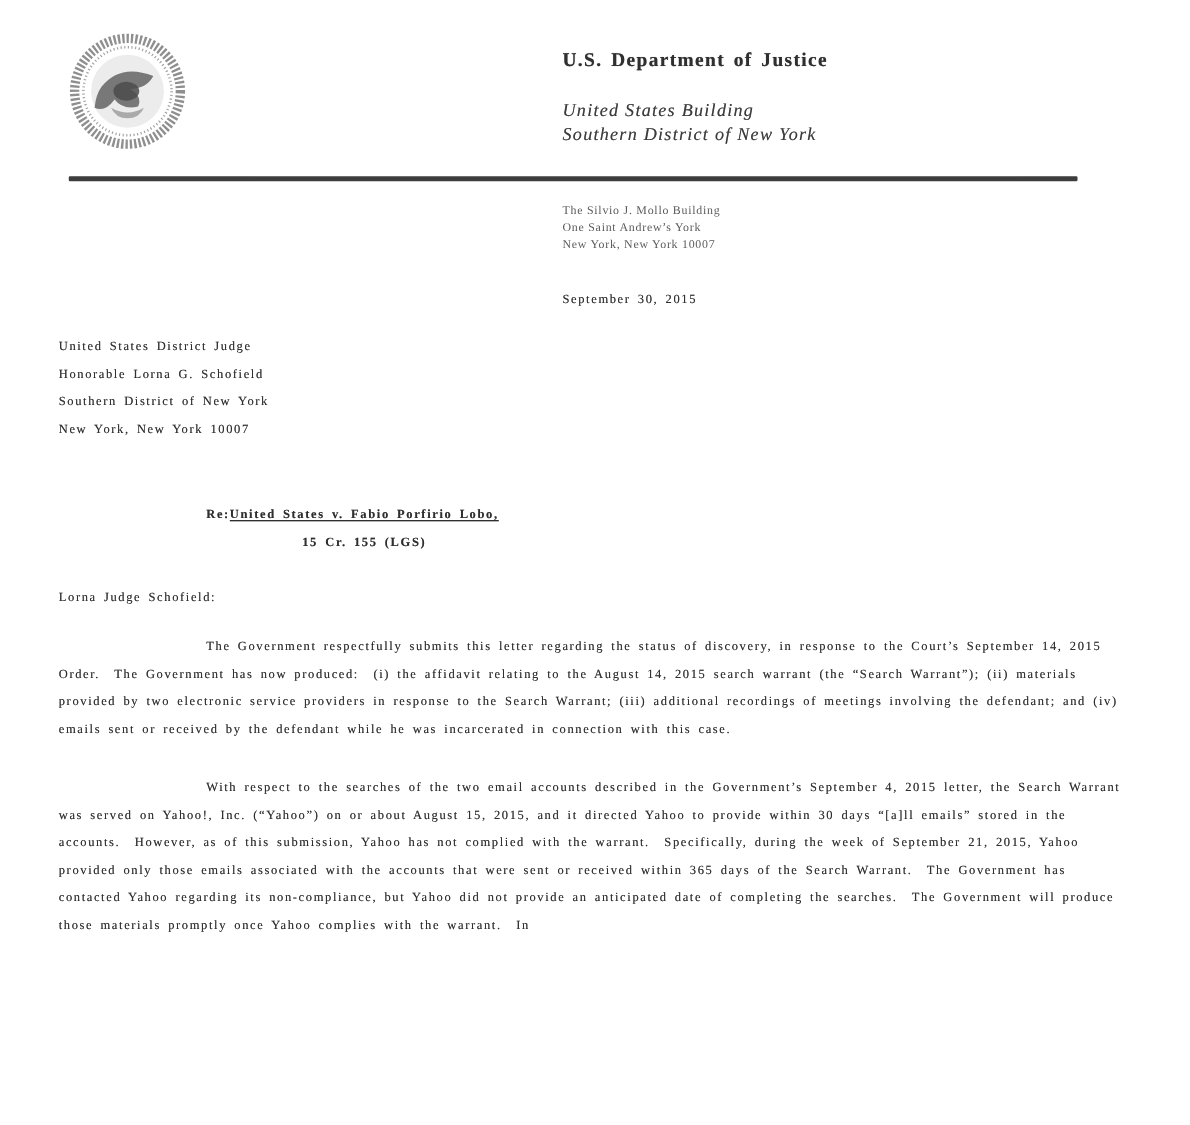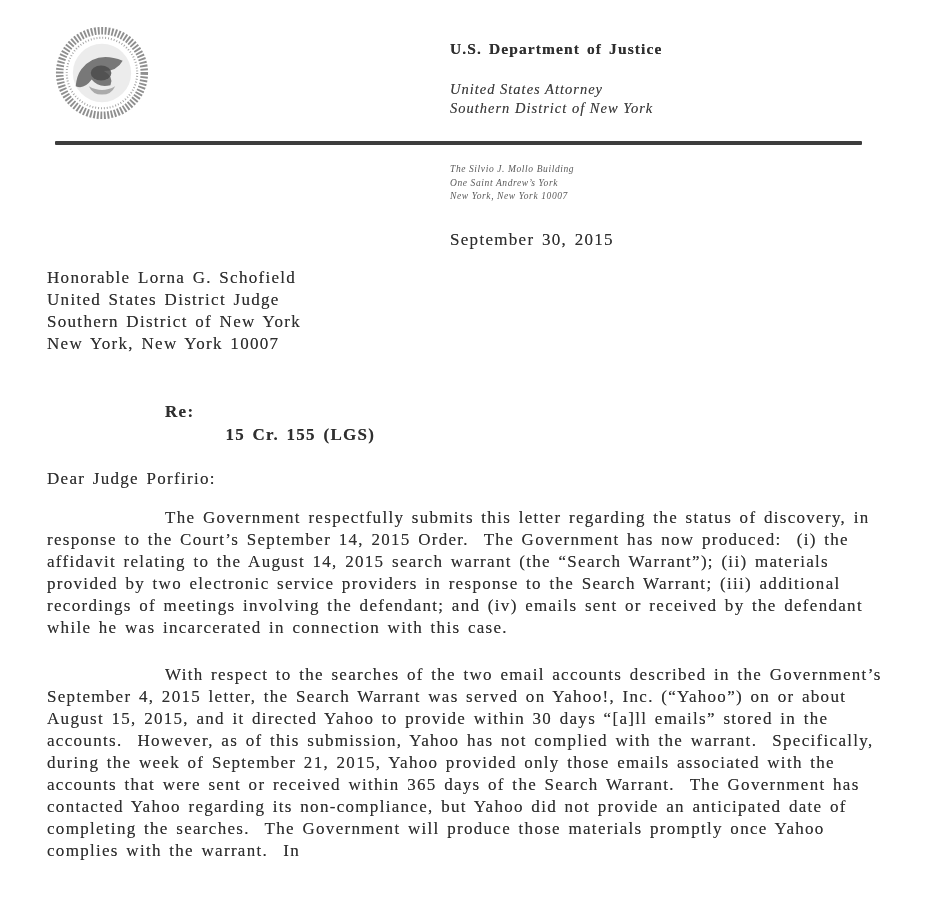--- a/index.html
+++ b/index.html
@@ -7,33 +7,33 @@
     position:relative;
     width:952px;height:900px;
     background:#ffffff;
     font-family:"Liberation Serif","DejaVu Serif",serif;
     color:#2f2f2f;
     overflow:hidden;
   }
   .txt{
     letter-spacing:1.3px;
     word-spacing:2px;
-    font-size:17px;
+    font-size:10px;
     line-height:22px;
     text-shadow:0 0 .5px rgba(40,40,40,.55);
   }
   .seal{position:absolute;left:55px;top:26px;width:94px;height:94px;}
   .agency{position:absolute;left:450px;top:40px;font-weight:bold;font-size:15.5px;letter-spacing:1.1px;word-spacing:2px;text-shadow:0 0 .6px rgba(0,0,0,.6);}
   .office{position:absolute;left:450px;top:80px;font-style:italic;font-size:14.5px;line-height:19px;letter-spacing:1px;color:#3c3c3c;text-shadow:0 0 .5px rgba(40,40,40,.5);}
   .rule{position:absolute;left:55px;top:141px;width:807px;height:4px;background:#3d3d3d;border-radius:1px;}
-  .addr{position:absolute;left:450px;top:163px;font-style:italic;font-size:9.5px;line-height:13.5px;letter-spacing:.6px;color:#5a5a5a;}
+  .addr{position:absolute;left:450px;top:163px;font-size:9.5px;line-height:13.5px;letter-spacing:.6px;color:#5a5a5a;}
   .date{position:absolute;left:450px;top:229px;}
   .recipient{position:absolute;left:47px;top:267px;}
   .underline{text-decoration:underline;text-underline-offset:2px;}
-  .re-block{position:absolute;left:165px;top:401px;display:flex;gap:31px;font-weight:bold;text-align:center;}
+  .re-block{position:absolute;left:165px;top:401px;display:flex;font-weight:bold;text-align:center;}
   .re-case{line-height:22.5px;}
   .salutation{position:absolute;left:47px;top:468px;}
   .body{position:absolute;left:47px;top:507px;width:862px;}
   .body p{margin:0 12px 25px 0;text-indent:118px;white-space:pre-wrap;}
 </style>
 </head>
 <body>
 
 <div class="page">
 
@@ -43,49 +43,49 @@
       <circle cx="50" cy="50" r="37.5" fill="none" stroke="#a3a3a3" stroke-width="2.2" stroke-dasharray="1 2.1"></circle>
       <circle cx="50" cy="50" r="31" fill="#dcdcdc" opacity="0.55"></circle>
       <path d="M28 46 q16 -20 44 -9 q-6 11 -20 11 q11 6 7 15 q-13 3 -20 -6 q-8 11 -17 7 q1 -11 6 -18 z" fill="#787878"></path>
       <ellipse cx="49" cy="50" rx="11" ry="8" fill="#4b4b4b" opacity="0.85"></ellipse>
       <path d="M36 64 q14 8 28 0 q-4 9 -14 9 q-10 0 -14 -9 z" fill="#9a9a9a" opacity="0.8"></path>
     </svg>
   </div>
 
   <div class="agency">U.S. Department of Justice</div>
   <div class="office">
-    <div>United States Attorney</div>
+    <div>United States Building</div>
     <div>Southern District of New York</div>
   </div>
 
   <div class="rule"></div>
 
   <div class="addr">
     <div>The Silvio J. Mollo Building</div>
     <div>One Saint Andrew’s York</div>
     <div>New York, New York  10007</div>
   </div>
 
   <div class="date txt">September 30, 2015</div>
 
   <div class="recipient txt">
+    <div>United States District Judge</div>
     <div>Honorable Lorna G. Schofield</div>
-    <div>United States District Judge</div>
     <div>Southern District of New York</div>
     <div>New York, New York 10007</div>
   </div>
 
   <div class="re-block txt">
     <span>Re:</span>
     <span class="re-case">
-      <br>
+      <span class="underline">United States v. Fabio Porfirio Lobo,</span><br>
       <span>15 Cr. 155 (LGS)</span>
     </span>
   </div>
 
-  <div class="salutation txt">Dear Judge Porfirio:</div>
+  <div class="salutation txt">Lorna Judge Schofield:</div>
 
   <div class="body txt">
     <p>The Government respectfully submits this letter regarding the status of discovery, in response to the Court’s September 14, 2015 Order.  The Government has now produced:  (i) the affidavit relating to the August 14, 2015 search warrant (the “Search Warrant”); (ii) materials provided by two electronic service providers in response to the Search Warrant; (iii) additional recordings of meetings involving the defendant; and (iv) emails sent or received by the defendant while he was incarcerated in connection with this case.</p>
     <p>With respect to the searches of the two email accounts described in the Government’s September 4, 2015 letter, the Search Warrant was served on Yahoo!, Inc. (“Yahoo”) on or about August 15, 2015, and it directed Yahoo to provide within 30 days “[a]ll emails” stored in the accounts.  However, as of this submission, Yahoo has not complied with the warrant.  Specifically, during the week of September 21, 2015, Yahoo provided only those emails associated with the accounts that were sent or received within 365 days of the Search Warrant.  The Government has contacted Yahoo regarding its non-compliance, but Yahoo did not provide an anticipated date of completing the searches.  The Government will produce those materials promptly once Yahoo complies with the warrant.  In</p>
   </div>
 
 </div>
 
 </body></html>

